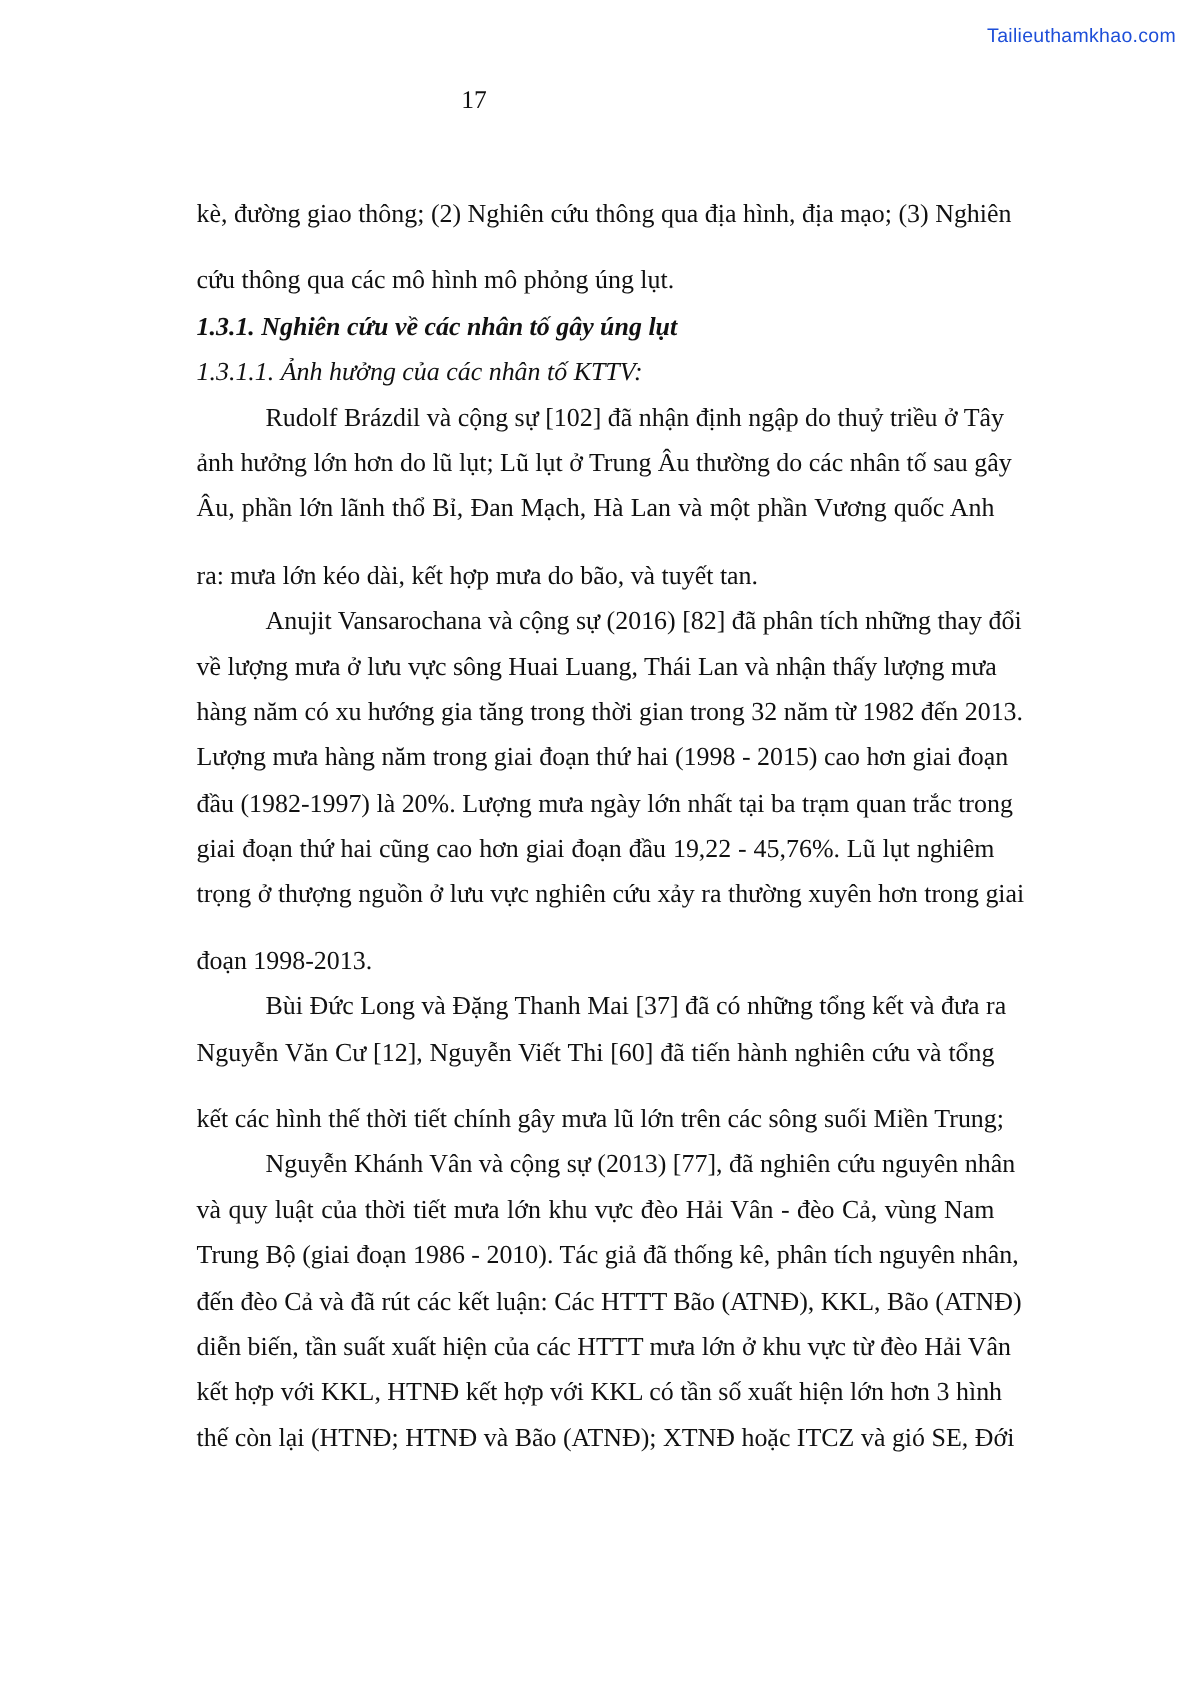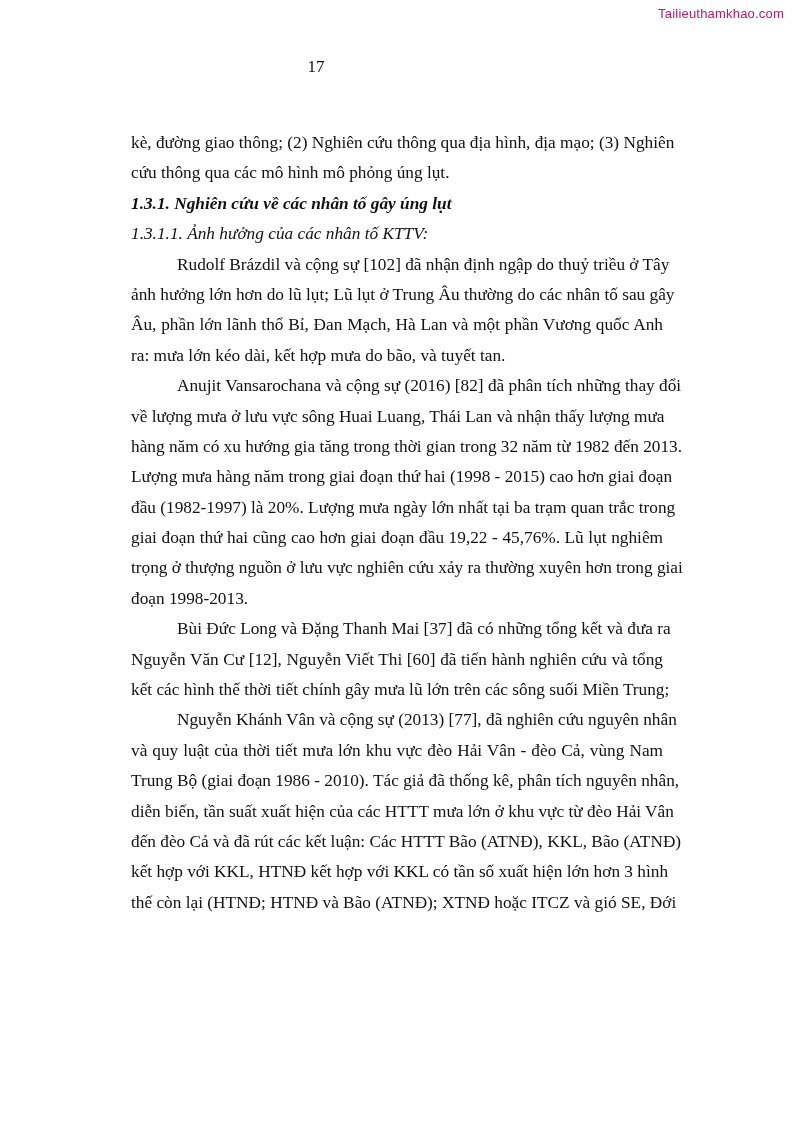--- a/index.html
+++ b/index.html
@@ -1,23 +1,23 @@
 <!DOCTYPE html>
 <html><head>
 <meta charset="utf-8">
 <style>
   html, body { margin: 0; padding: 0; background: #ffffff; }
   body { width: 794px; height: 1123px; position: relative; overflow: hidden;
          font-family: "Liberation Serif", "DejaVu Serif", serif; color: #111; }
-  .watermark { position: absolute; top: 6px; right: 10px; font-family: "Liberation Sans", "DejaVu Sans", sans-serif;
-               font-size: 13px; color: #be185d; letter-spacing: 0.2px; }
+  .watermark { position: absolute; top: 16px; right: 10px; font-family: "Liberation Sans", "DejaVu Sans", sans-serif;
+               font-size: 13px; color: #1d4ed8; letter-spacing: 0.2px; }
   .page-number { position: absolute; top: 57px; left: 0; width: 632px; text-align: center; font-size: 17px; }
   .content { position: absolute; top: 128px; left: 131px; width: 532px; font-size: 17.3px; line-height: 30.4px; }
   .line { white-space: nowrap; text-align: justify; text-align-last: justify; height: 30.4px; }
-  .line.last { text-align-last: left; }
+  .line.last { text-align-last: left; margin-top: 14px; }
   .indent { padding-left: 46px; }
   .heading3 { font-weight: bold; font-style: italic; height: 30.4px; }
   .heading4 { font-style: italic; height: 30.4px; }
 </style>
 </head>
 <body>
 
 <div class="watermark">Tailieuthamkhao.com</div>
 <div class="page-number">17</div>
 
@@ -51,18 +51,18 @@
   <div>
     <div class="line indent">Bùi Đức Long và Đặng Thanh Mai [37] đã có những tổng kết và đưa ra</div>
     <div class="line">Nguyễn Văn Cư [12], Nguyễn Viết Thi [60] đã tiến hành nghiên cứu và tổng</div>
     <div class="line last">kết các hình thế thời tiết chính gây mưa lũ lớn trên các sông suối Miền Trung;</div>
   </div>
 
   <div>
     <div class="line indent">Nguyễn Khánh Vân và cộng sự (2013) [77], đã nghiên cứu nguyên nhân</div>
     <div class="line">và quy luật của thời tiết mưa lớn khu vực đèo Hải Vân - đèo Cả, vùng Nam</div>
     <div class="line">Trung Bộ (giai đoạn 1986 - 2010). Tác giả đã thống kê, phân tích nguyên nhân,</div>
+    <div class="line">đến đèo Cả và đã rút các kết luận: Các HTTT Bão (ATNĐ), KKL, Bão (ATNĐ)</div>
     <div class="line">diễn biến, tần suất xuất hiện của các HTTT mưa lớn ở khu vực từ đèo Hải Vân</div>
-    <div class="line">đến đèo Cả và đã rút các kết luận: Các HTTT Bão (ATNĐ), KKL, Bão (ATNĐ)</div>
     <div class="line">kết hợp với KKL, HTNĐ kết hợp với KKL có tần số xuất hiện lớn hơn 3 hình</div>
     <div class="line">thế còn lại (HTNĐ; HTNĐ và Bão (ATNĐ); XTNĐ hoặc ITCZ và gió SE, Đới</div>
   </div>
 </div>
 
 </body></html>

